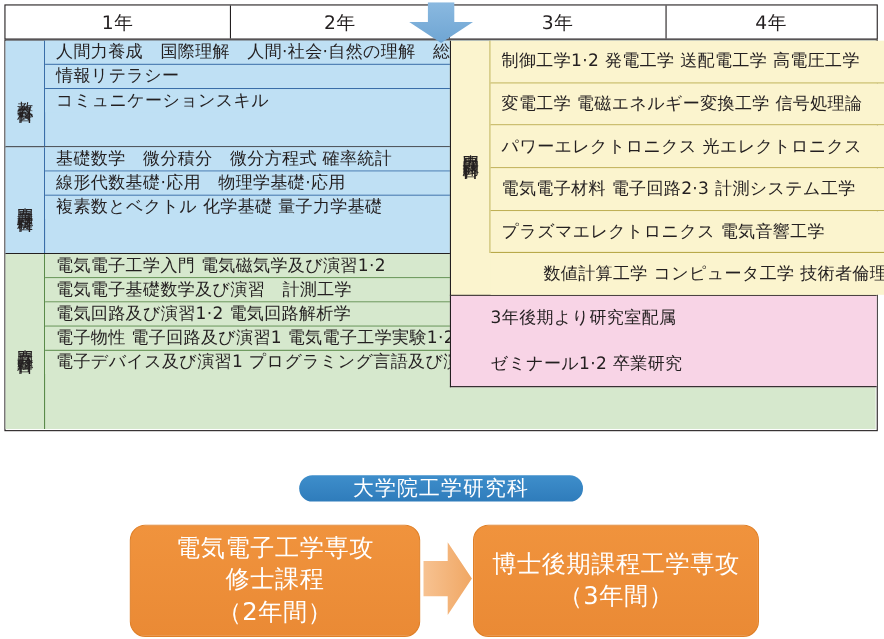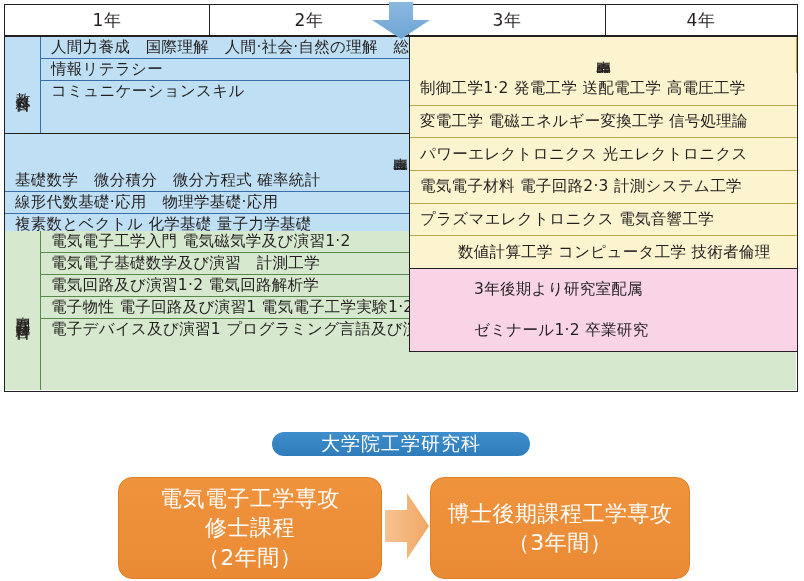--- a/index.html
+++ b/index.html
@@ -117,21 +117,20 @@
     left: 404px;
     top: 0px;
     width: 388px;
     height: 232px;
     display: flex;
     background: #fbf4ce;
     border-left: 1.6px solid #231f20;
     border-bottom: 1.6px solid #231f20;
     box-sizing: border-box;
     z-index: 5;
-    flex-direction: column;
   }
   .yellow-label {
     flex: 0 0 36px;
     writing-mode: vertical-rl;
     text-orientation: upright;
     display: flex;
     align-items: center;
     justify-content: center;
     font-size: 15px;
     color: #231f20;
@@ -156,21 +155,21 @@
     background: #f8d4e6;
     border-left: 1.6px solid #231f20;
     border-bottom: 1.6px solid #231f20;
     box-sizing: border-box;
     display: flex;
     flex-direction: column;
     z-index: 5;
   }
   .pink-block .cell {
     flex: 1 1 0;
-    padding-left: 64px;
+    padding-left: 36px;
     background: transparent;
     border: none;
   }
 
   
   #flow {
     position: absolute;
     left: 0;
     top: 392px;
     width: 804px;
@@ -255,21 +254,21 @@
 
     <div class="band band-blue1" style="top:0px; height:97px; width:791px;">
       <div class="band-label">教養科目</div>
       <div class="band-rows">
         <div class="cell c-blue">人間力養成　国際理解　人間·社会·自然の理解　総合　教養特別科目</div>
         <div class="cell c-blue">情報リテラシー</div>
         <div class="cell c-blue no-bb">コミュニケーションスキル</div>
       </div>
     </div>
 
-    <div class="band band-blue2" style="top:97px; height:97px; width:791px;flex-direction:column;">
+    <div class="band band-blue2" style="top:97px; height:97px; width:791px;">
       <div class="band-label">専門基礎科目</div>
       <div class="band-rows">
         <div class="cell c-blue">基礎数学　微分積分　微分方程式 確率統計</div>
         <div class="cell c-blue">線形代数基礎·応用　物理学基礎·応用</div>
         <div class="cell c-blue no-bb">複素数とベクトル 化学基礎 量子力学基礎</div>
       </div>
     </div>
 
     <div class="band band-green" style="top:194px; height:159px; width:791px; border-bottom:none;">
       <div class="band-label green-line">専門基幹科目</div>

